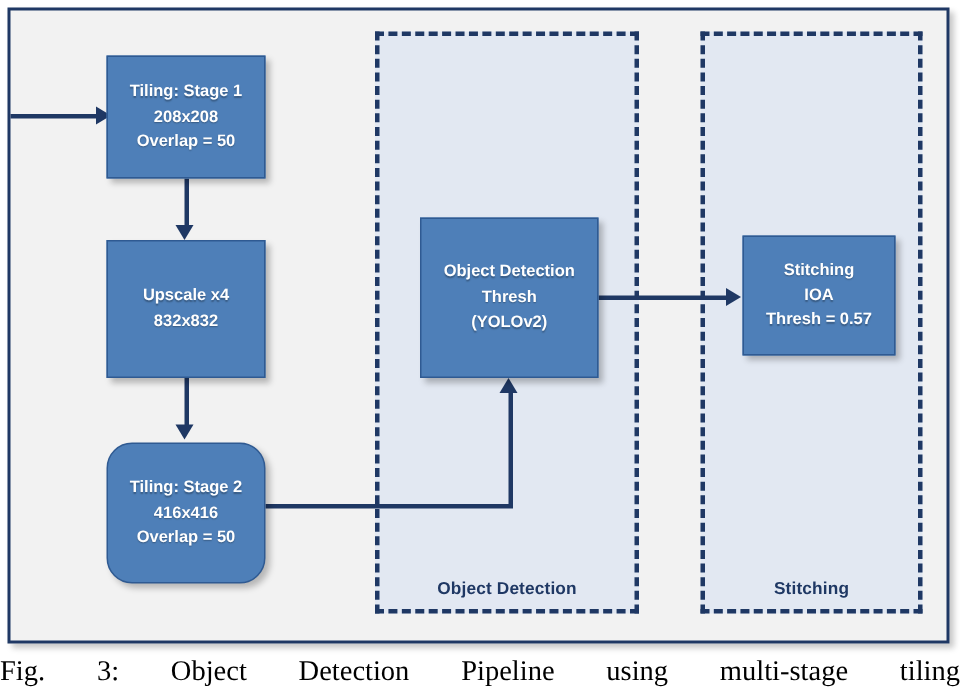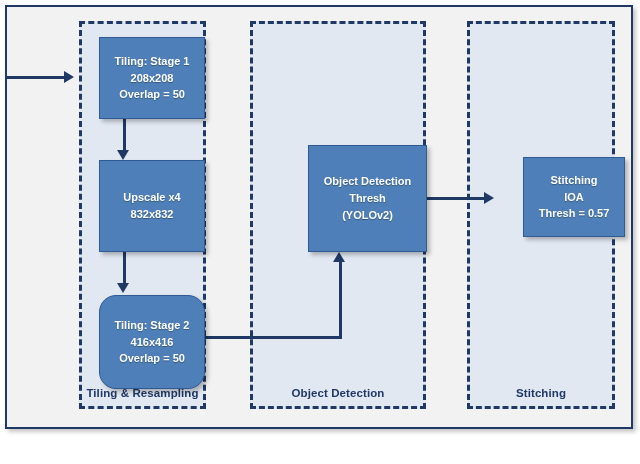--- a/index.html
+++ b/index.html
@@ -67,21 +67,20 @@
     display: flex;
     flex-direction: column;
     align-items: center;
     justify-content: center;
     color: #ffffff;
     font-size: 11px;
     font-weight: bold;
     line-height: 1.52;
     text-align: center;
     text-shadow: 0 1px 1px rgba(0,0,0,0.30);
-    margin-left: 28px;
   }
   .proc-box .line { display: block; white-space: nowrap; }
 
   .box-tiling1    { left: 64px;  top: 30px;  width: 106px; height: 82px; }
   .box-upscale    { left: 64px;  top: 153px; width: 106px; height: 92px; align-items: center; }
   .box-tiling2    { left: 64px;  top: 288px; width: 106px; height: 94px; border-radius: 17px; }
   .box-detection  { left: 273px; top: 138px; width: 119px; height: 107px; }
   .box-stitching  { left: 488px; top: 150px; width: 102px; height: 80px; }
 
   
@@ -146,23 +145,20 @@
     overflow: hidden;
   }
 </style>
 </head>
 <body>
 
 <div id="figure-root">
 
   <div class="figure-frame">
 
-    <div class="stage-panel panel-tiling">
-      <span class="panel-label">Tiling &amp; Resampling</span>
-    </div>
 
     <div class="stage-panel panel-detection">
       <span class="panel-label">Object Detection</span>
     </div>
 
     <div class="stage-panel panel-stitching">
       <span class="panel-label">Stitching</span>
     </div>
 
     <div class="conn conn-h input-line"></div>
@@ -205,14 +201,15 @@
     </div>
 
     <div class="proc-box box-stitching">
       <span class="line">Stitching</span>
       <span class="line">IOA</span>
       <span class="line">Thresh = 0.57</span>
     </div>
 
   </div>
 
+  <div class="caption">Fig. 3: Object Detection Pipeline using multi-stage tiling</div>
 
 </div>
 
 </body></html>

